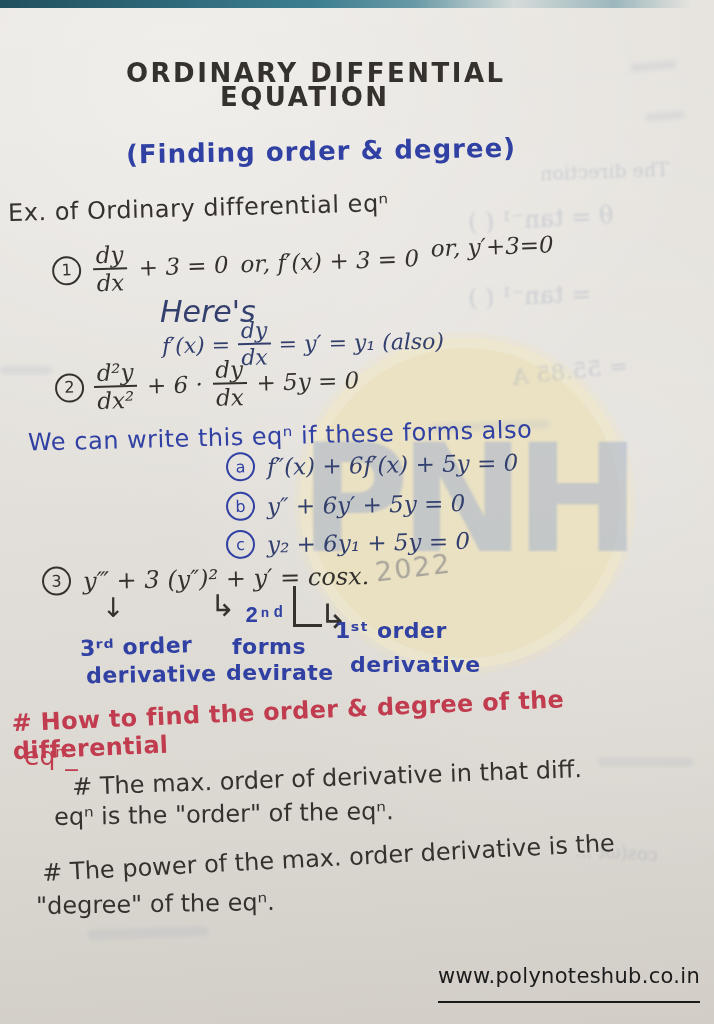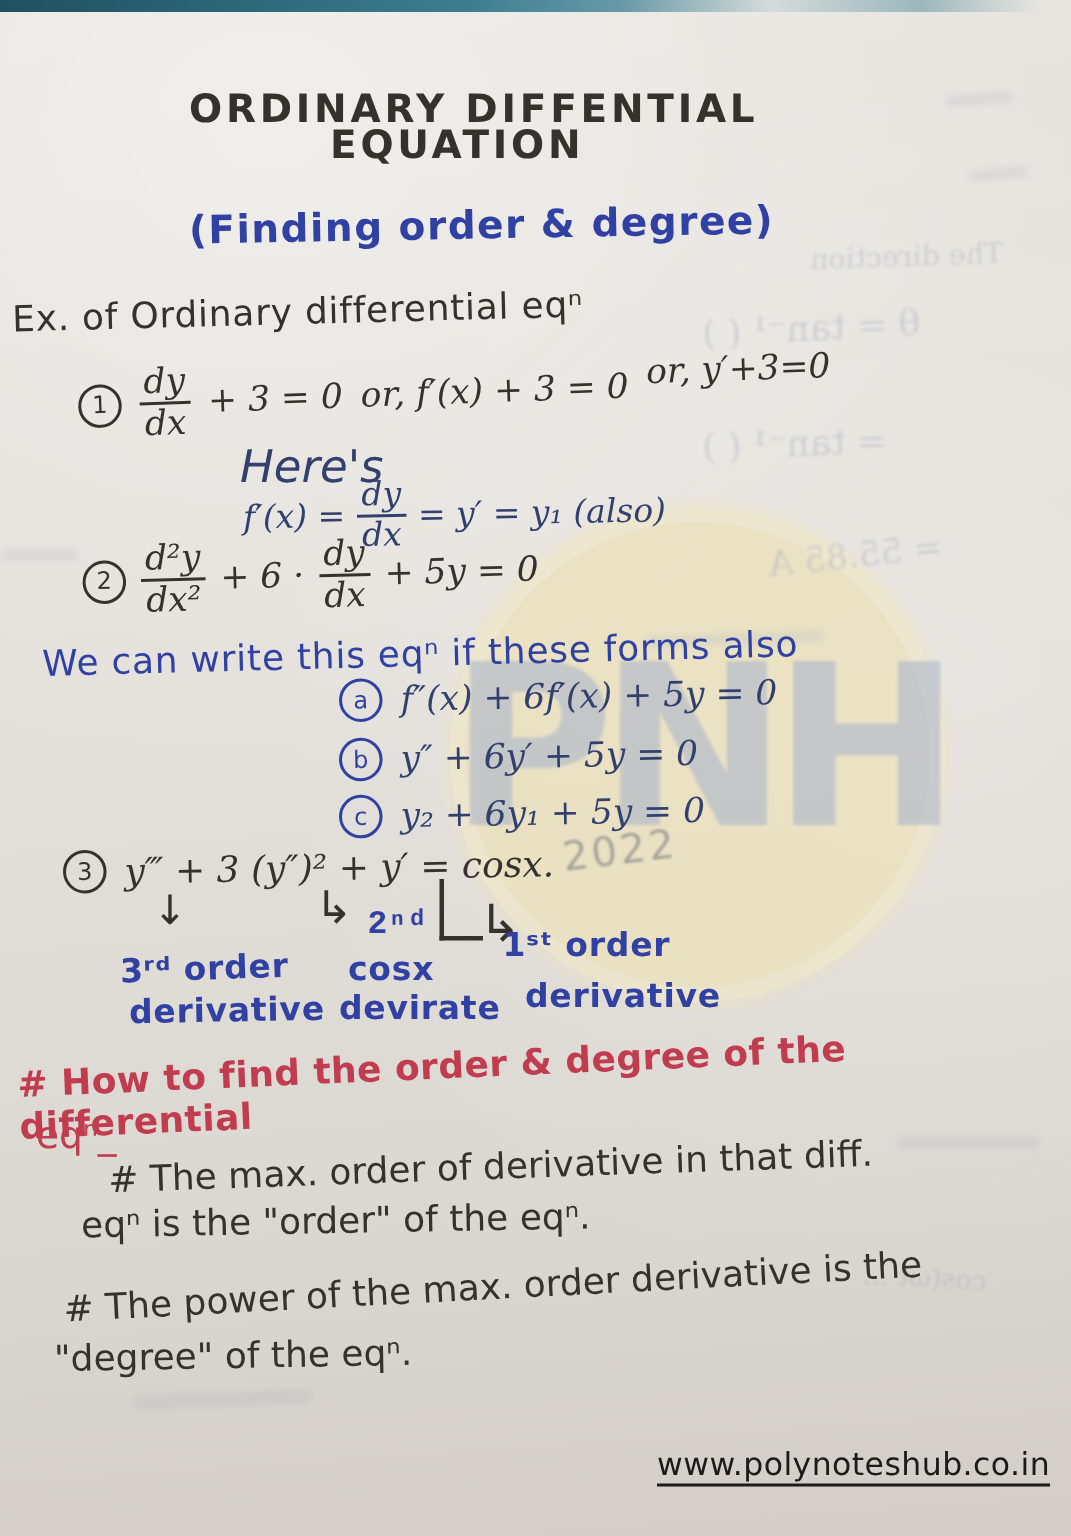--- a/index.html
+++ b/index.html
@@ -79,21 +79,21 @@
   .l1a{left:335px;top:618px;}
   .l1b{left:350px;top:652px;}
   .red1{left:12px;top:694px;font-size:24px;font-weight:bold;transform:rotate(-2.5deg);letter-spacing:.3px;}
   .red2{left:24px;top:742px;font-size:25px;font-weight:normal;}
   .blk1{left:72px;top:764px;font-size:24px;transform:rotate(-2deg);}
   .blk2{left:54px;top:800px;font-size:24px;transform:rotate(-1deg);}
   .blk3{left:42px;top:844px;font-size:24px;transform:rotate(-3deg);}
   .blk4{left:36px;top:890px;font-size:24px;transform:rotate(-1deg);}
 
   .footer{left:438px;top:964px;font-size:21px;color:var(--url_ink);
-    border-bottom:2px solid var(--url_ink);padding-bottom:1px;letter-spacing:.3px;}
+    border-bottom:2px solid var(--url_ink);padding-bottom:13px;letter-spacing:.3px;}
 
   .g1{left:540px;top:160px;font-size:19px;transform:scaleX(-1) rotate(2deg);}
   .g2{left:468px;top:205px;font-size:24px;transform:scaleX(-1) rotate(3deg);}
   .g3{left:468px;top:282px;font-size:24px;transform:scaleX(-1) rotate(2deg);}
   .g4{left:512px;top:358px;font-size:23px;transform:scaleX(-1) rotate(6deg);}
   .g5{left:575px;top:842px;font-size:18px;transform:scaleX(-1) rotate(-3deg);}
   .b1{left:630px;top:62px;width:46px;height:8px;transform:rotate(-5deg);}
   .b2{left:645px;top:112px;width:40px;height:8px;transform:rotate(-5deg);}
   .b3{left:430px;top:422px;width:120px;height:8px;transform:rotate(-2deg);}
   .b4{left:598px;top:758px;width:95px;height:8px;}
@@ -185,21 +185,21 @@
   </div>
 
   <div class="abs adown">↓</div>
   <div class="abs elb1">↳</div>
   <div class="abs ord2 blue">2ⁿᵈ</div>
   <div class="abs bigL"></div>
   <div class="abs elb2">↳</div>
 
   <div class="abs lbl blue l3a">3ʳᵈ order</div>
   <div class="abs lbl blue l3b">derivative</div>
-  <div class="abs lbl blue l2a">cosx</div>
+  <div class="abs lbl blue l2a">forms</div>
   <div class="abs lbl blue l2b">devirate</div>
   <div class="abs lbl blue l1a">1ˢᵗ order</div>
   <div class="abs lbl blue l1b">derivative</div>
 
   <div class="abs red1 red"># How to find the order &amp; degree of the differential</div>
   <div class="abs red2 red">eqⁿ_</div>
 
   <div class="abs blk1"># The max. order of derivative in that diff.</div>
   <div class="abs blk2">eqⁿ is the "order" of the eqⁿ.</div>
   <div class="abs blk3"># The power of the max. order derivative is the</div>

